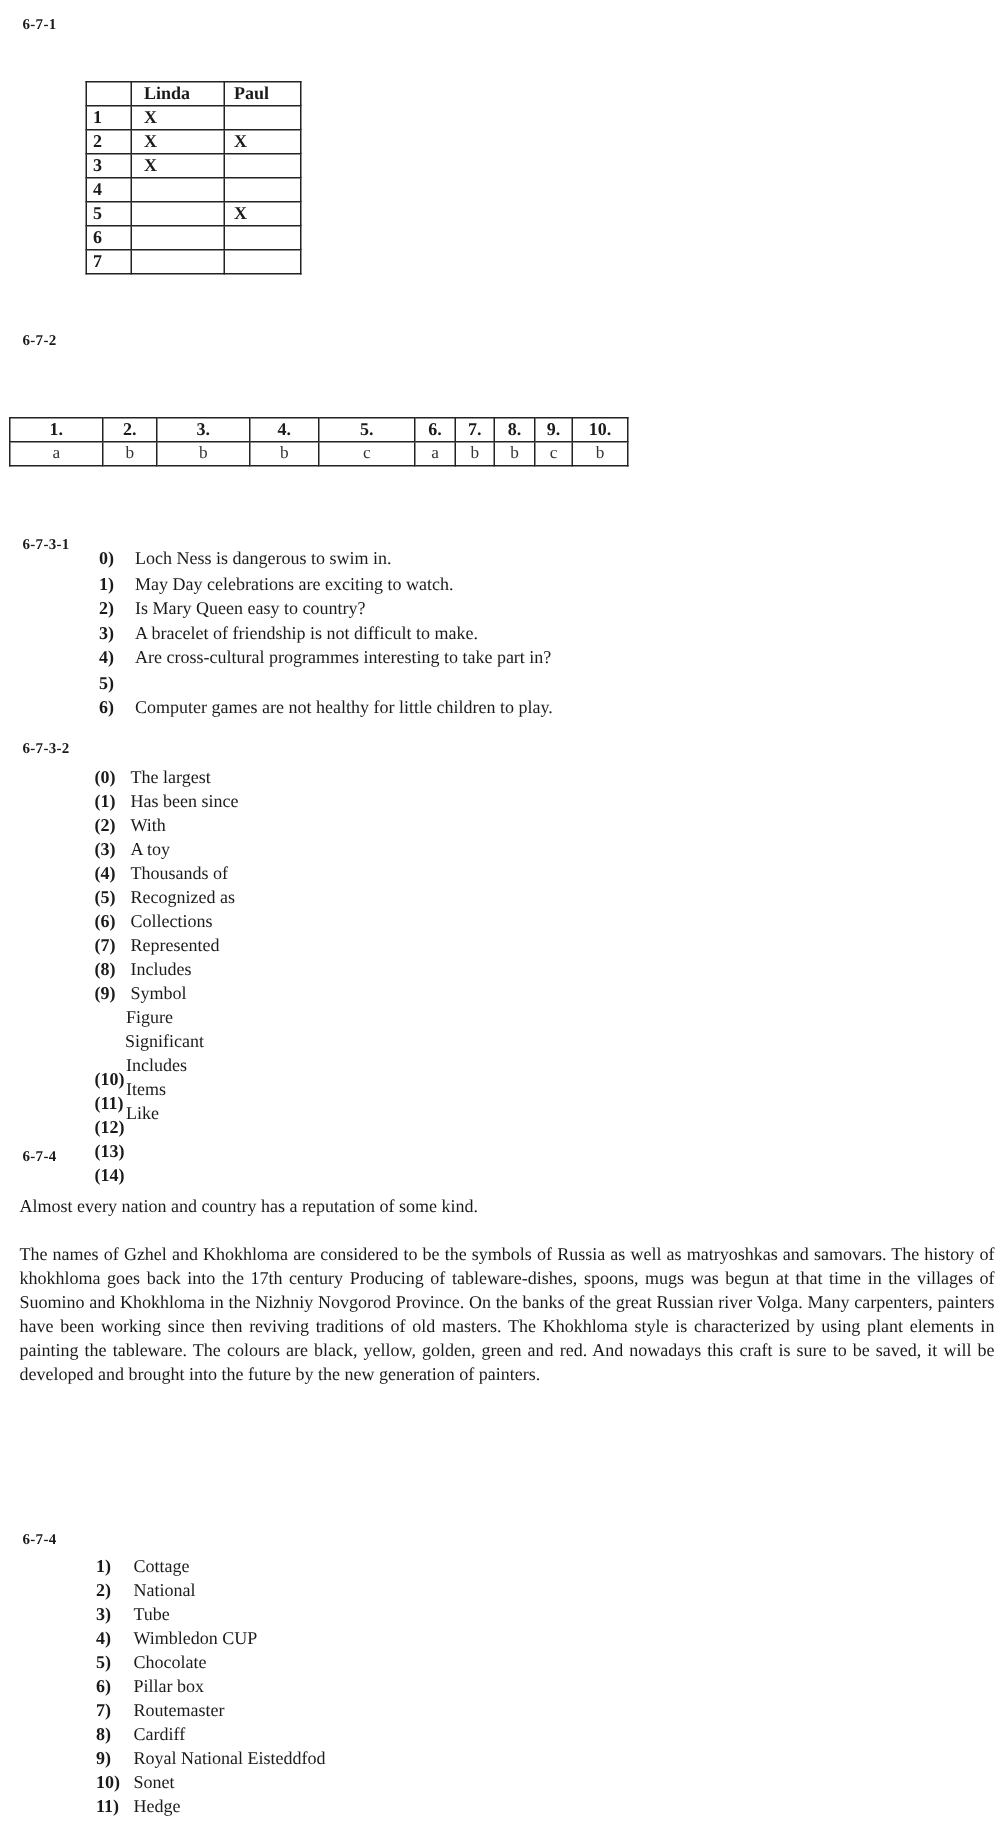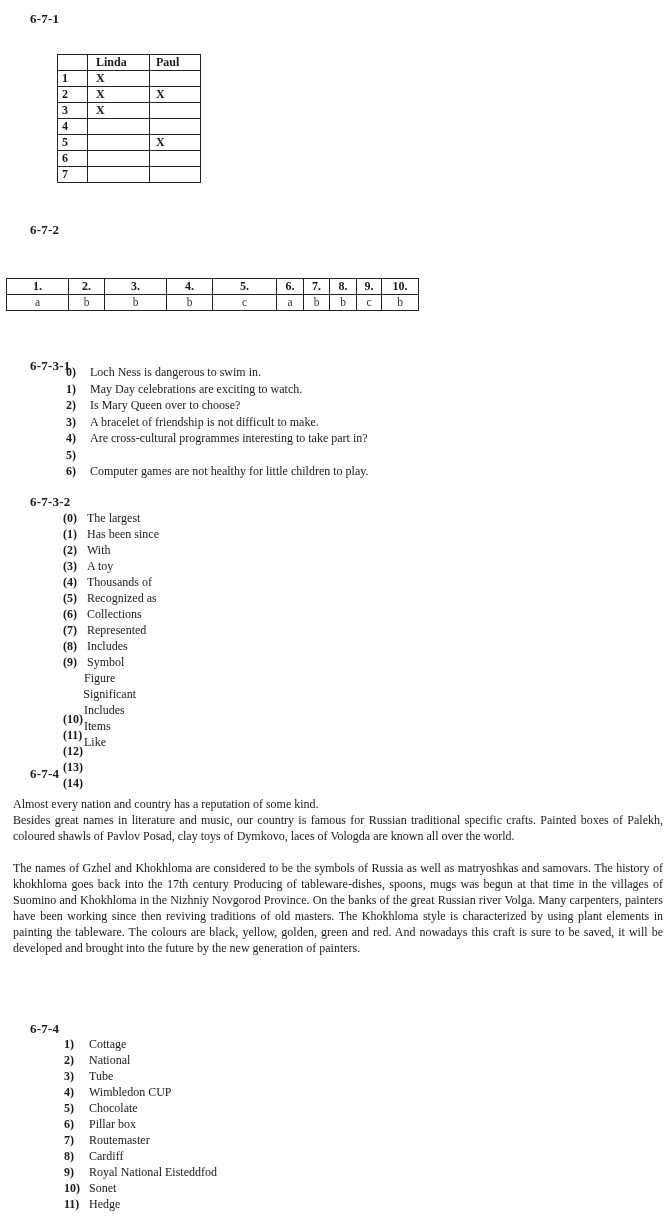--- a/index.html
+++ b/index.html
@@ -10,23 +10,23 @@
     body {
       width: 672px;
       height: 1221px;
       position: relative;
       overflow: hidden;
       font-family: "Liberation Serif", "DejaVu Serif", serif;
       color: #1a1a1a;
     }
     .heading {
       position: absolute;
-      left: 30px;
+      left: 15px;
       font-weight: bold;
-      font-size: 13px;
+      font-size: 10px;
       letter-spacing: 0.2px;
     }
     
     table.t1 {
       position: absolute;
       left: 57px;
       top: 54px;
       border-collapse: collapse;
       font-size: 12px;
       font-weight: bold;
@@ -178,21 +178,21 @@
   <div class="item" style="height:16.5px">
       <span class="num">0)</span>
       <span>Loch Ness is dangerous to swim in.</span>
     </div>
   <div class="item" style="height:16.5px">
       <span class="num">1)</span>
       <span>May Day celebrations are exciting to watch.</span>
     </div>
   <div class="item" style="height:16.5px">
       <span class="num">2)</span>
-      <span>Is Mary Queen over to choose?</span>
+      <span>Is Mary Queen easy to country?</span>
     </div>
   <div class="item" style="height:16.5px">
       <span class="num">3)</span>
       <span>A bracelet of friendship is not difficult to make.</span>
     </div>
   <div class="item" style="height:16.5px">
       <span class="num">4)</span>
       <span>Are cross-cultural programmes interesting to take part in?</span>
     </div>
   <div class="item" style="height:16.5px">
@@ -266,21 +266,20 @@
   <div class="item">
       <span class="num wide">(14)</span>
       <span>Like</span>
     </div>
 </div>
 
 <div class="heading" style="top:766px;">6-7-4</div>
 
 <div class="para" style="top:796px;">
   <p>Almost every nation and country has a reputation of some kind.</p>
-  <p>Besides great names in literature and music, our country is famous for Russian traditional specific crafts. Painted boxes of Palekh, coloured shawls of Pavlov Posad, clay toys of Dymkovo, laces of Vologda are known all over the world.</p>
   <p style="margin-top:16px;">The names of Gzhel and Khokhloma are considered to be the symbols of Russia as well as matryoshkas and samovars. The history of khokhloma goes back into the 17th century Producing of tableware-dishes, spoons, mugs was begun at that time in the villages of Suomino and Khokhloma in the Nizhniy Novgorod Province. On the banks of the great Russian river Volga. Many carpenters, painters have been working since then reviving traditions of old masters. The Khokhloma style is characterized by using plant elements in painting the tableware. The colours are black, yellow, golden, green and red. And nowadays this craft is sure to be saved, it will be developed and brought into the future by the new generation of painters.</p>
 </div>
 
 <div class="heading" style="top:1021px;">6-7-4</div>
 
 <div class="list list3" style="left:64px; top:1036px;">
   <div class="item">
       <span class="num">1)</span>
       <span>Cottage</span>
     </div>

